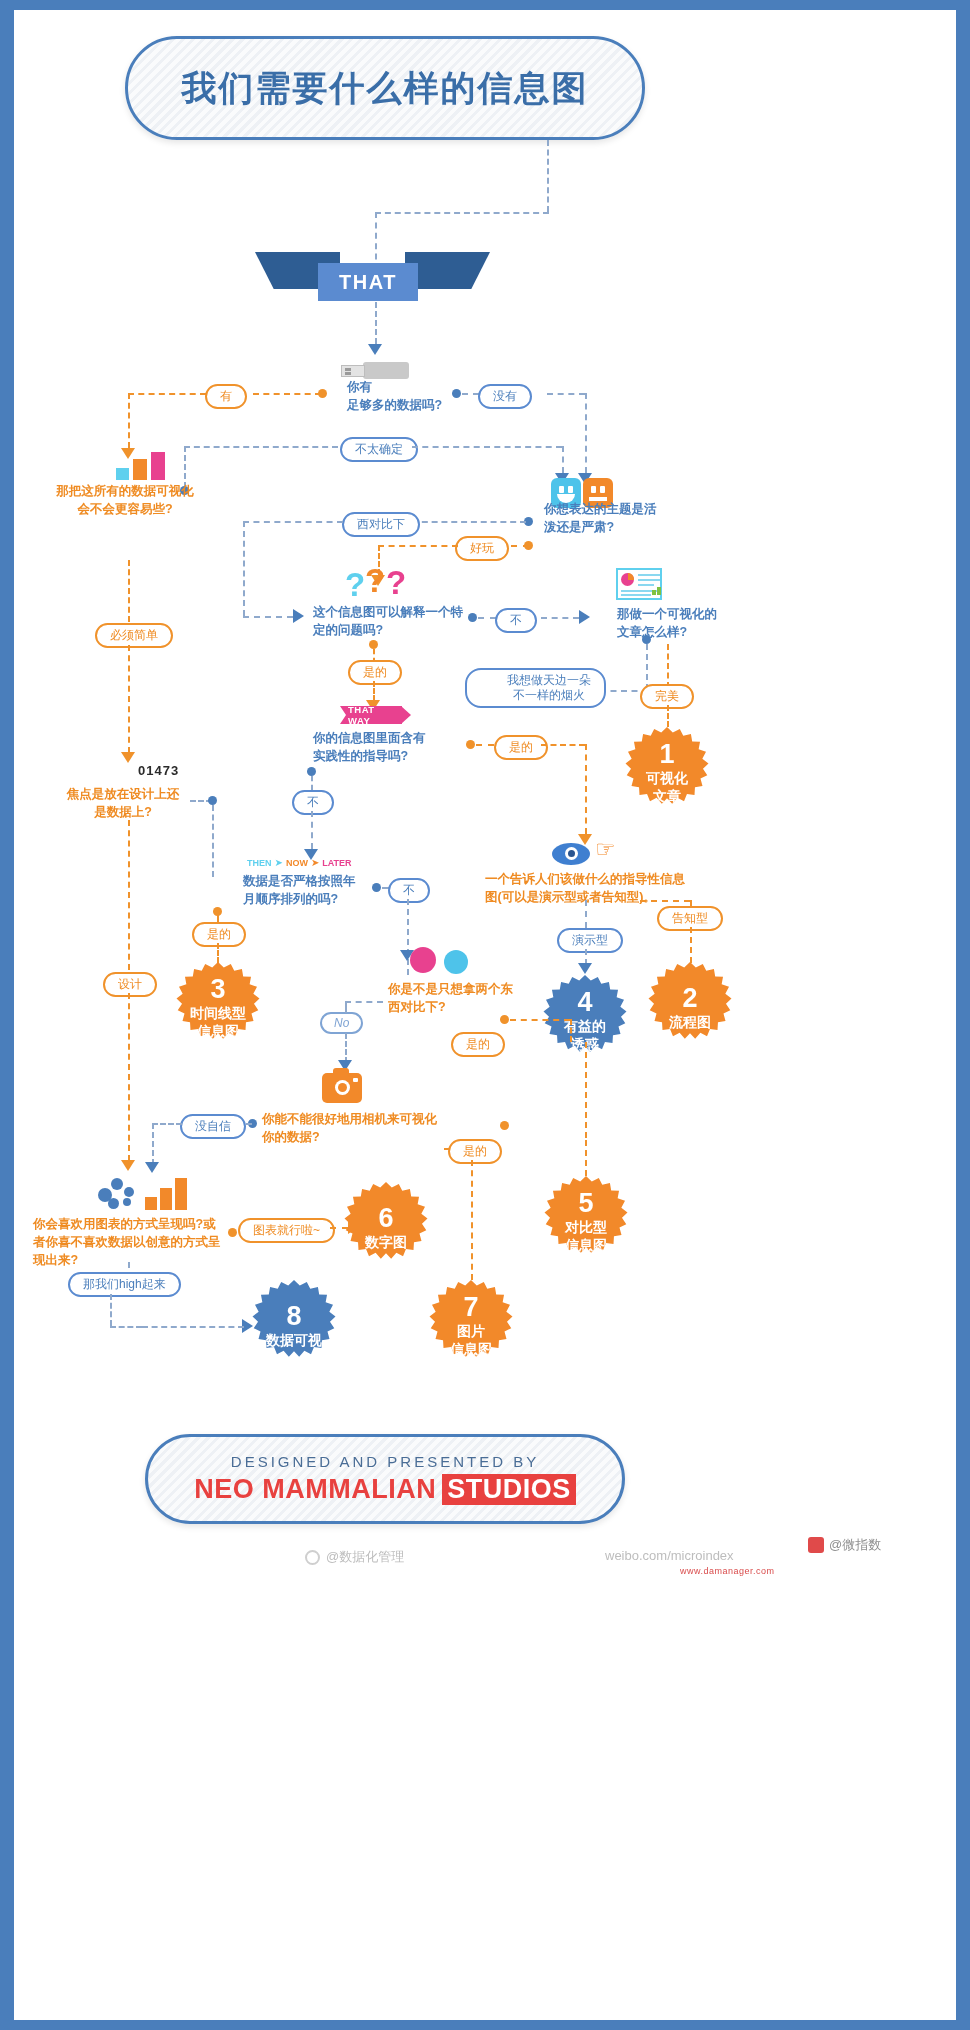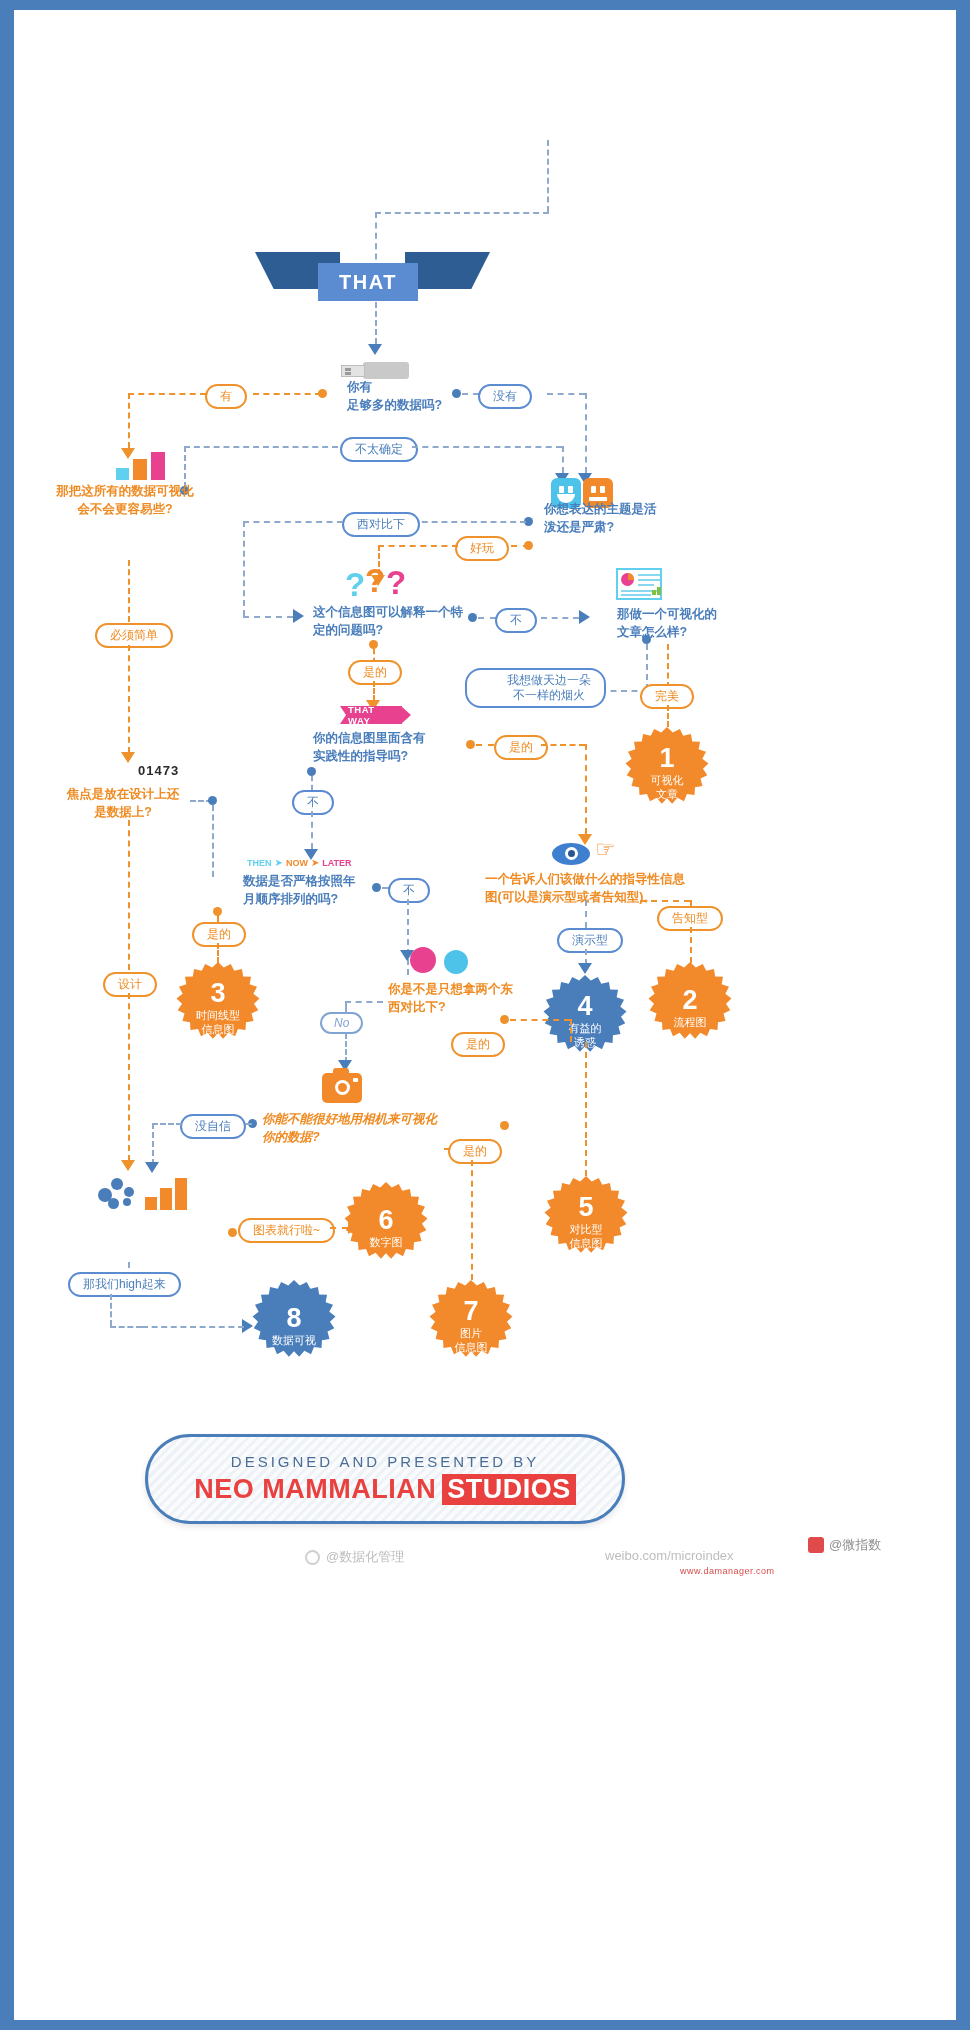--- a/index.html
+++ b/index.html
@@ -147,21 +147,21 @@
       89.1% 45.4%, 93.8% 52.4%, 86.4% 56.0%, 88.6% 64.2%, 80.4% 65.5%,
       79.9% 74.0%, 71.7% 72.9%, 68.5% 80.8%, 61.3% 76.9%, 55.6% 83.3%,
       50% 77.4%, 44.4% 83.3%, 38.7% 76.9%, 31.5% 80.8%, 28.3% 72.9%,
       20.1% 74.0%, 19.6% 65.5%, 11.4% 64.2%, 13.6% 56.0%, 6.2% 52.4%,
       10.9% 45.4%, 4.9% 39.6%, 11.6% 34.4%, 7.6% 27.0%, 15.6% 24.3%,
       14.1% 16.1%, 22.6% 15.8%, 24.0% 7.6%, 32.3% 9.6%, 36.1% 2.2%, 43.7% 6.0%
     );
   }
   .burst.blue { background: #4a7ebb; }
   .burst .bnum { font-size: 27px; font-weight: bold; line-height: 1; margin-bottom: 2px; }
-  .burst .blab { font-size: 11px; line-height: 1.25; font-weight: normal; white-space: pre-line; }
+  .burst .blab { font-size: 14px; line-height: 1.25; font-weight: bold; white-space: pre-line; }
 
   
   .ic { position: absolute; }
   .usb-body { position:absolute; left:22px; top:4px; width:46px; height:17px; background:#c9c9c9; border-radius:3px; }
   .usb-plug { position:absolute; left:0; top:7px; width:24px; height:12px; background:#e3e3e3; border:1.5px solid #bdbdbd; }
   .usb-plug i { position:absolute; left:3px; width:6px; height:2.5px; background:#9a9a9a; }
 
   .bar { position: absolute; bottom: 0; }
   .qm { position:absolute; font-size: 33px; font-weight: bold; line-height: 1; }
 
@@ -254,20 +254,23 @@
 </head>
 <body>
 
 <div id="page">
 
   <div class="frame-left"></div>
   <div class="frame-right"></div>
   <div class="frame-top"></div>
   <div class="frame-bottom"></div>
 
+  <div class="title-box">
+    <div class="title-text">我们需要什么样的信息图</div>
+  </div>
 
   <div class="dl v" style="left:547px; top:140px; height:72px;"></div>
   <div class="dl h" style="left:375px; top:212px; width:174px;"></div>
   <div class="dl v" style="left:375px; top:212px; height:58px;"></div>
 
   <div class="start-wrap">
     <div class="banner-l"></div>
     <div class="banner-r"></div>
     <div class="start-chip">
       <span>THAT</span>
@@ -492,21 +495,21 @@
   <div class="nobadge" style="left:320px; top:1012px;">No</div>
   <div class="dl v" style="left:345px; top:1033px; height:30px;"></div>
   <div class="arr down" style="left:338px; top:1060px;"></div>
   <div class="dl h" style="left:345px; top:1001px; width:38px;"></div>
   <div class="dl v" style="left:345px; top:1001px; height:12px;"></div>
 
   <div class="cam" style="left:322px; top:1073px;">
     <div class="lens"></div>
     <div class="fl"></div>
   </div>
-  <div class="qt o" style="left:262px; top:1110px; width:230px;font-style:italic;">你能不能很好地用相机来可视化
+  <div class="qt o" style="left:262px; top:1110px; width:230px;">你能不能很好地用相机来可视化
 你的数据?</div>
 
   <div class="dot o" style="left:500px; top:1121px;"></div>
   <div class="dl h o" style="left:444px; top:1148px; width:6px;"></div>
   <div class="dl v o" style="left:471px; top:1160px; height:120px;"></div>
   <div class="burst" style="left:425px; top:1280px;">
     <div class="bnum">7</div>
     <div class="blab">图片
 信息图</div>
   </div>
@@ -523,20 +526,23 @@
     <i style="left:13px; top:0;  width:12px; height:12px;"></i>
     <i style="left:26px; top:9px; width:10px; height:10px;"></i>
     <i style="left:10px; top:20px; width:11px; height:11px;"></i>
     <i style="left:25px; top:20px; width:8px; height:8px;"></i>
   </div>
   <div class="ic" style="left:145px; top:1178px; width:44px; height:32px;">
     <div class="bar" style="left:0;  width:12px; height:13px; background:#f2892a;"></div>
     <div class="bar" style="left:15px; width:12px; height:22px; background:#f2892a;"></div>
     <div class="bar" style="left:30px; width:12px; height:32px; background:#f2892a;"></div>
   </div>
+  <div class="qt o" style="left:33px; top:1215px; width:200px;">你会喜欢用图表的方式呈现吗?或
+者你喜不喜欢数据以创意的方式呈
+现出来?</div>
 
   <div class="dot o" style="left:228px; top:1228px;"></div>
   <div class="pill o" style="left:238px; top:1218px;">图表就行啦~</div>
   <div class="dl h o" style="left:330px; top:1227px; width:18px;"></div>
   <div class="arr right o" style="left:348px; top:1220px;"></div>
   <div class="burst" style="left:340px; top:1182px;">
     <div class="bnum">6</div>
     <div class="blab">数字图</div>
   </div>
 

